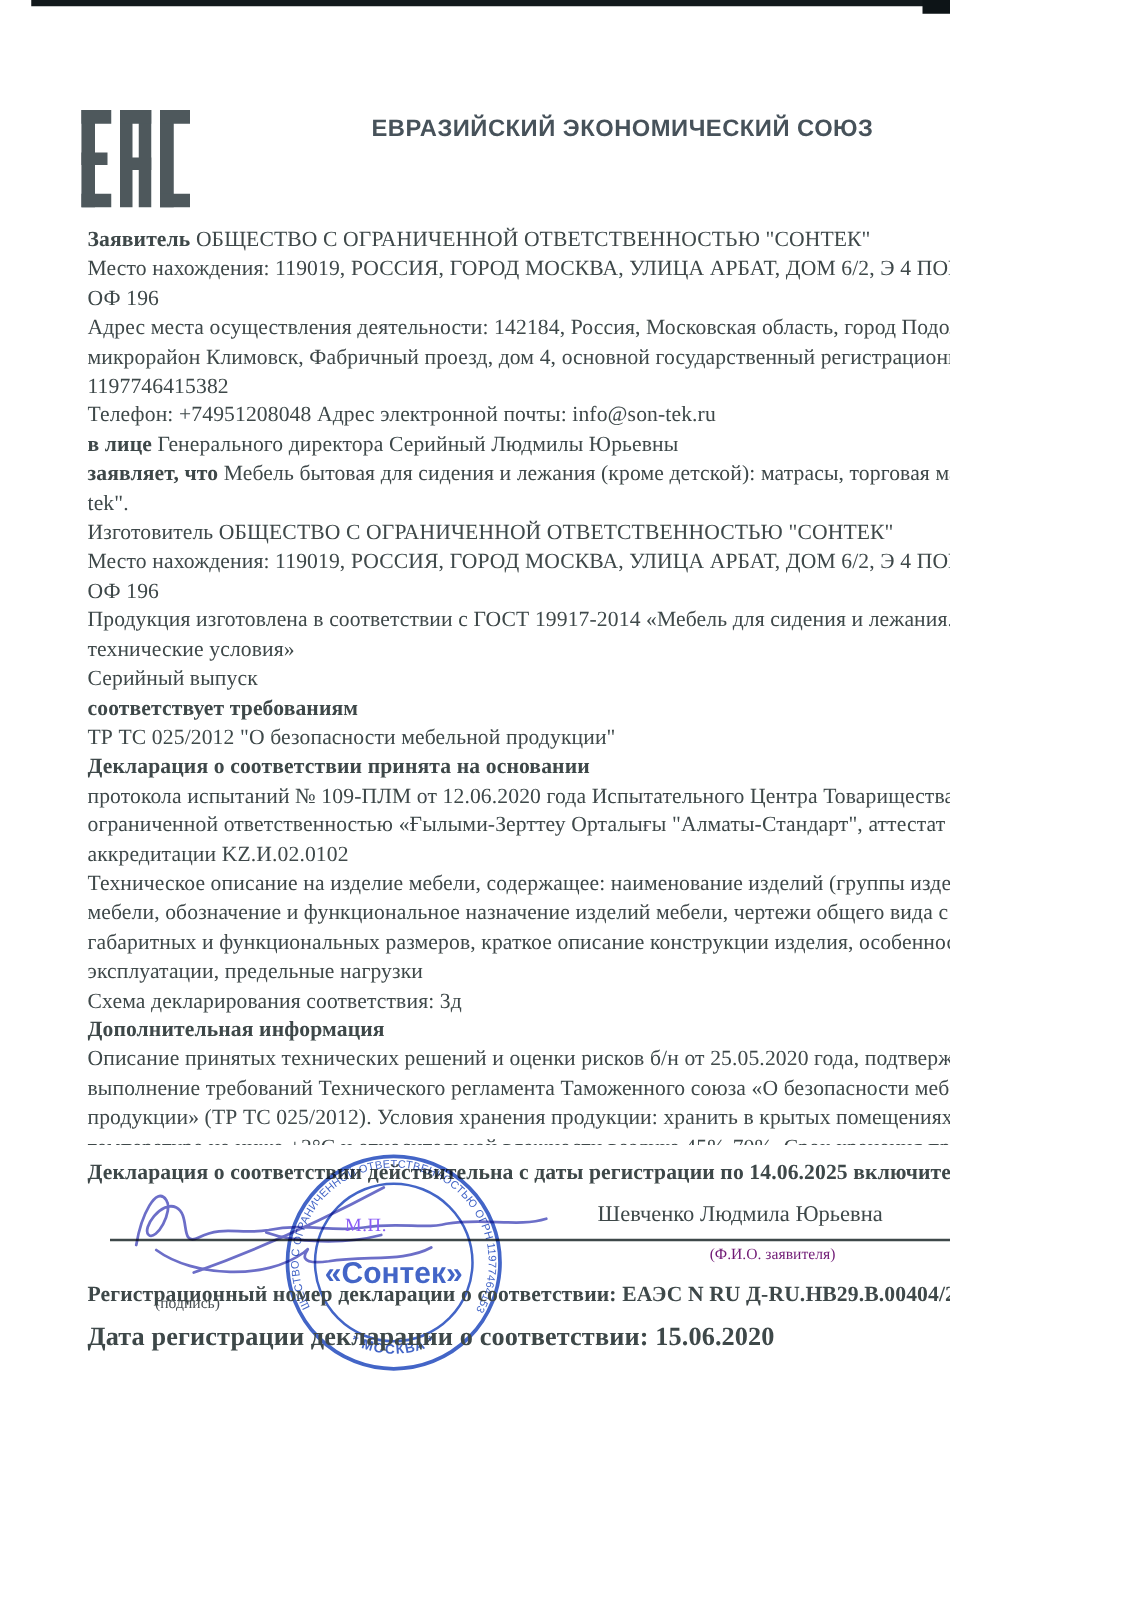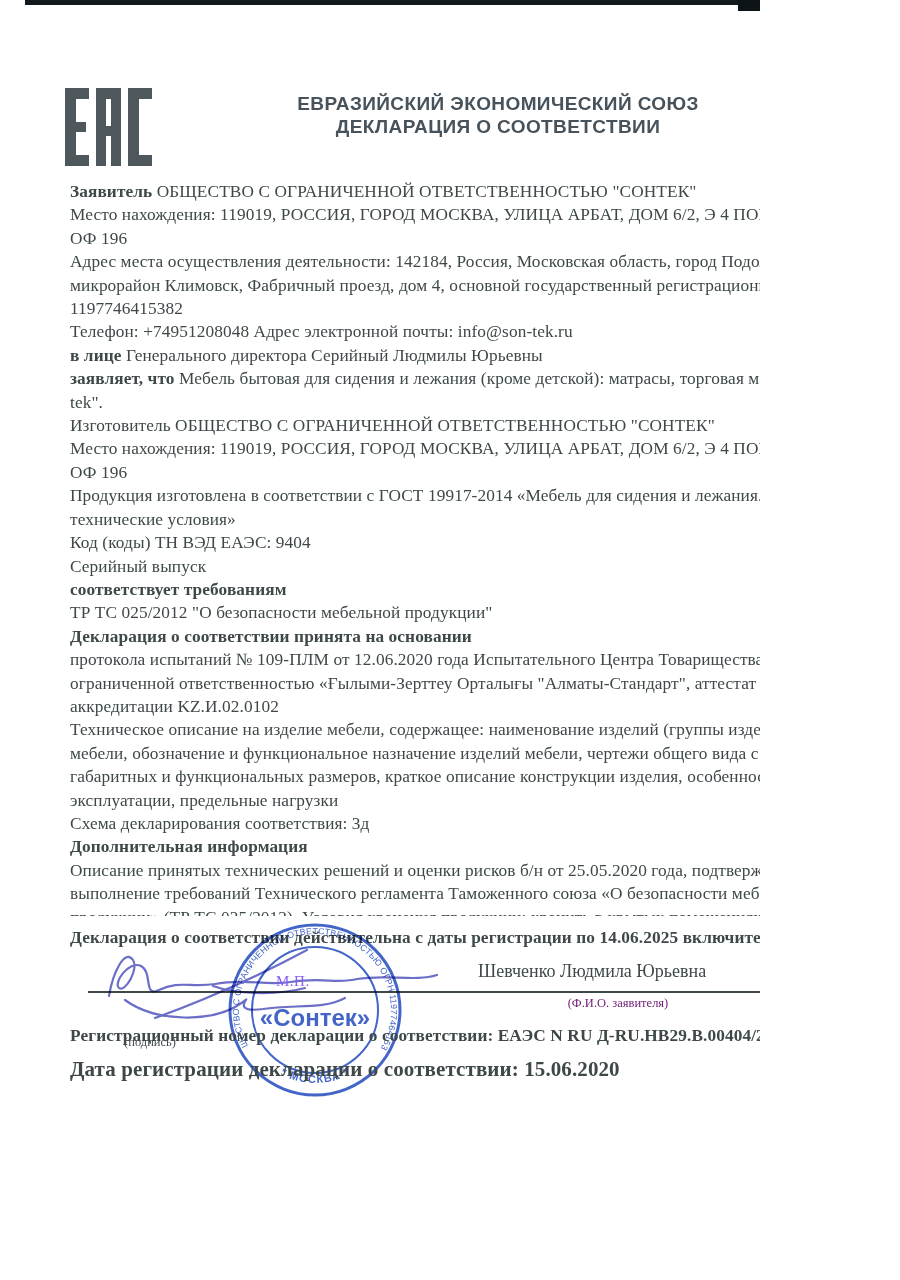--- a/index.html
+++ b/index.html
@@ -73,34 +73,32 @@
 
         <rect x="63" y="0" width="11" height="78"></rect>
         <rect x="63" y="0" width="24" height="11"></rect>
         <rect x="63" y="67" width="24" height="11"></rect>
       </g>
     </svg>
   </div>
 
   <div class="doc-title">
     <div>ЕВРАЗИЙСКИЙ ЭКОНОМИЧЕСКИЙ СОЮЗ</div>
-    <div>ДЕКЛАРАЦИЯ О СООТВЕТСТВИИ</div>
   </div>
 
   <div class="doc-body">
       <p><span class="b">Заявитель </span><span>ОБЩЕСТВО С ОГРАНИЧЕННОЙ ОТВЕТСТВЕННОСТЬЮ "СОНТЕК"</span></p>
       <p><span>Место нахождения: 119019, РОССИЯ, ГОРОД МОСКВА, УЛИЦА АРБАТ, ДОМ 6/2, Э 4 ПОМ I К 1 ОФ 196</span></p>
       <p><span>Адрес места осуществления деятельности: 142184, Россия, Московская область, город Подольск, микрорайон Климовск, Фабричный проезд, дом 4, основной государственный регистрационный номер 1197746415382</span></p>
       <p><span>Телефон: +74951208048 Адрес электронной почты: info@son-tek.ru</span></p>
       <p><span class="b">в лице </span><span>Генерального директора Серийный Людмилы Юрьевны</span></p>
       <p><span class="b">заявляет, что </span><span>Мебель бытовая для сидения и лежания (кроме детской): матрасы, торговая марка "Son-tek".</span></p>
       <p><span>Изготовитель ОБЩЕСТВО С ОГРАНИЧЕННОЙ ОТВЕТСТВЕННОСТЬЮ "СОНТЕК"</span></p>
       <p><span>Место нахождения: 119019, РОССИЯ, ГОРОД МОСКВА, УЛИЦА АРБАТ, ДОМ 6/2, Э 4 ПОМ I К 1 ОФ 196</span></p>
       <p><span>Продукция изготовлена в соответствии с ГОСТ 19917-2014 «Мебель для сидения и лежания. Общие технические условия»</span></p>
-      <p><span>Код (коды) ТН ВЭД ЕАЭС: 9404</span></p>
       <p><span>Серийный выпуск</span></p>
       <p><span class="b">соответствует требованиям</span></p>
       <p><span>ТР ТС 025/2012 "О безопасности мебельной продукции"</span></p>
       <p><span class="b">Декларация о соответствии принята на основании</span></p>
       <p><span>протокола испытаний № 109-ПЛМ от 12.06.2020 года Испытательного Центра Товарищества с ограниченной ответственностью «Ғылыми-Зерттеу Орталығы "Алматы-Стандарт", аттестат аккредитации KZ.И.02.0102</span></p>
       <p><span>Техническое описание на изделие мебели, содержащее: наименование изделий (группы изделий) мебели, обозначение и функциональное назначение изделий мебели, чертежи общего вида с указанием габаритных и функциональных размеров, краткое описание конструкции изделия, особенности эксплуатации, предельные нагрузки</span></p>
       <p><span>Схема декларирования соответствия: 3д</span></p>
       <p><span class="b">Дополнительная информация</span></p>
       <p><span>Описание принятых технических решений и оценки рисков б/н от 25.05.2020 года, подтверждающих выполнение требований Технического регламента Таможенного союза «О безопасности мебельной продукции» (ТР ТС 025/2012). Условия хранения продукции: хранить в крытых помещениях при температуре не ниже +2°С и относительной влажности воздуха 45%-70%. Срок хранения продукции: не ограничен при соблюдении условий хранения. Срок службы (годности) 18 месяцев. Ресурс продукции не ограничен.</span></p>
     </div>

